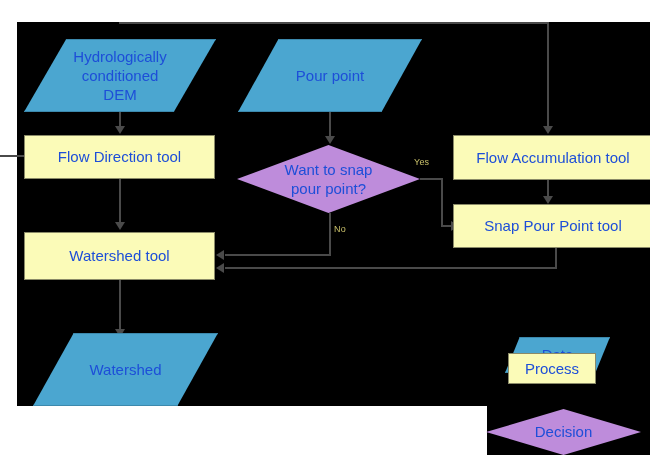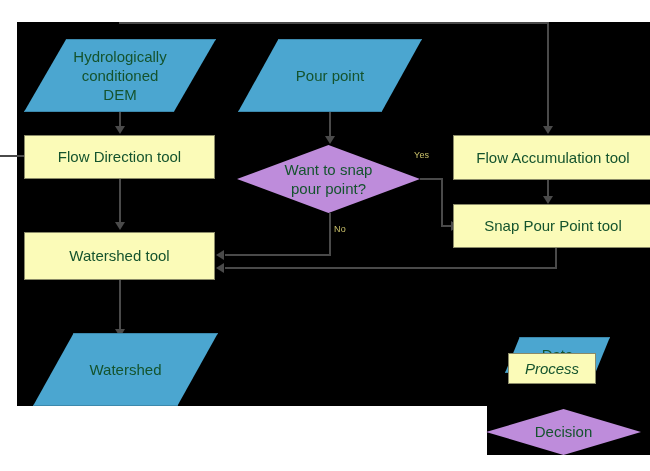--- a/index.html
+++ b/index.html
@@ -26,21 +26,21 @@
     position: absolute;
     box-sizing: border-box;
   }
   .node .label {
     position: absolute;
     left: 0; top: 0; right: 0; bottom: 0;
     display: flex;
     align-items: center;
     justify-content: center;
     text-align: center;
-    color: #14532d;
+    color: #1d4ed8;
     line-height: 1.28;
     white-space: pre-line;
     padding: 0 6px;
     box-sizing: border-box;
   }
 
   
   .process {
     background: #fbfbb8;
     border: 1px solid #8a8a68;
@@ -142,21 +142,21 @@
 
   <div class="conn v" style="left:555px; top:248px; height:21px;"></div>
   <div class="conn h" style="left:225px; top:267px; width:332px;"></div>
   <div class="arrow left" style="left:216px; top:263px;"></div>
 
   <div class="conn v" style="left:119px; top:280px; height:50px;"></div>
   <div class="arrow down" style="left:115px; top:329px;"></div>
 
   <div class="conn h" style="left:0px; top:155px; width:25px;"></div>
 
-  <div class="edge-label" style="left:414px; top:150px;">Yes</div>
+  <div class="edge-label" style="left:414px; top:157px;">Yes</div>
   <div class="edge-label" style="left:306px; top:224px;padding-left:28px;">No</div>
 
   <div class="node data-shape" style="left:24px; top:39px; width:192px; height:73px; --skew:22%;">
     <div class="fill"></div>
     <div class="label">Hydrologically
 conditioned
 DEM</div>
   </div>
 
   <div class="node process" style="left:24px; top:135px; width:191px; height:44px;">
@@ -189,21 +189,21 @@
   <div class="node data-shape" style="left:33px; top:333px; width:185px; height:73px; --skew:22%;">
     <div class="fill"></div>
     <div class="label">Watershed</div>
   </div>
 
   <div class="node data-shape" style="left:505px; top:311px; width:105px; height:36px;margin-top:26px; --skew:14%;">
     <div class="fill"></div>
     <div class="label legend-label">Data</div>
   </div>
 
-  <div class="node process" style="left:508px; top:353px; width:88px; height:31px;font-style:italic;">
+  <div class="node process" style="left:508px; top:353px; width:88px; height:31px;">
     <div class="label legend-label">Process</div>
   </div>
 
   <div class="node decision-shape" style="left:486px; top:409px; width:155px; height:46px;">
     <div class="fill"></div>
     <div class="label legend-label">Decision</div>
   </div>
 
 </div>
 

